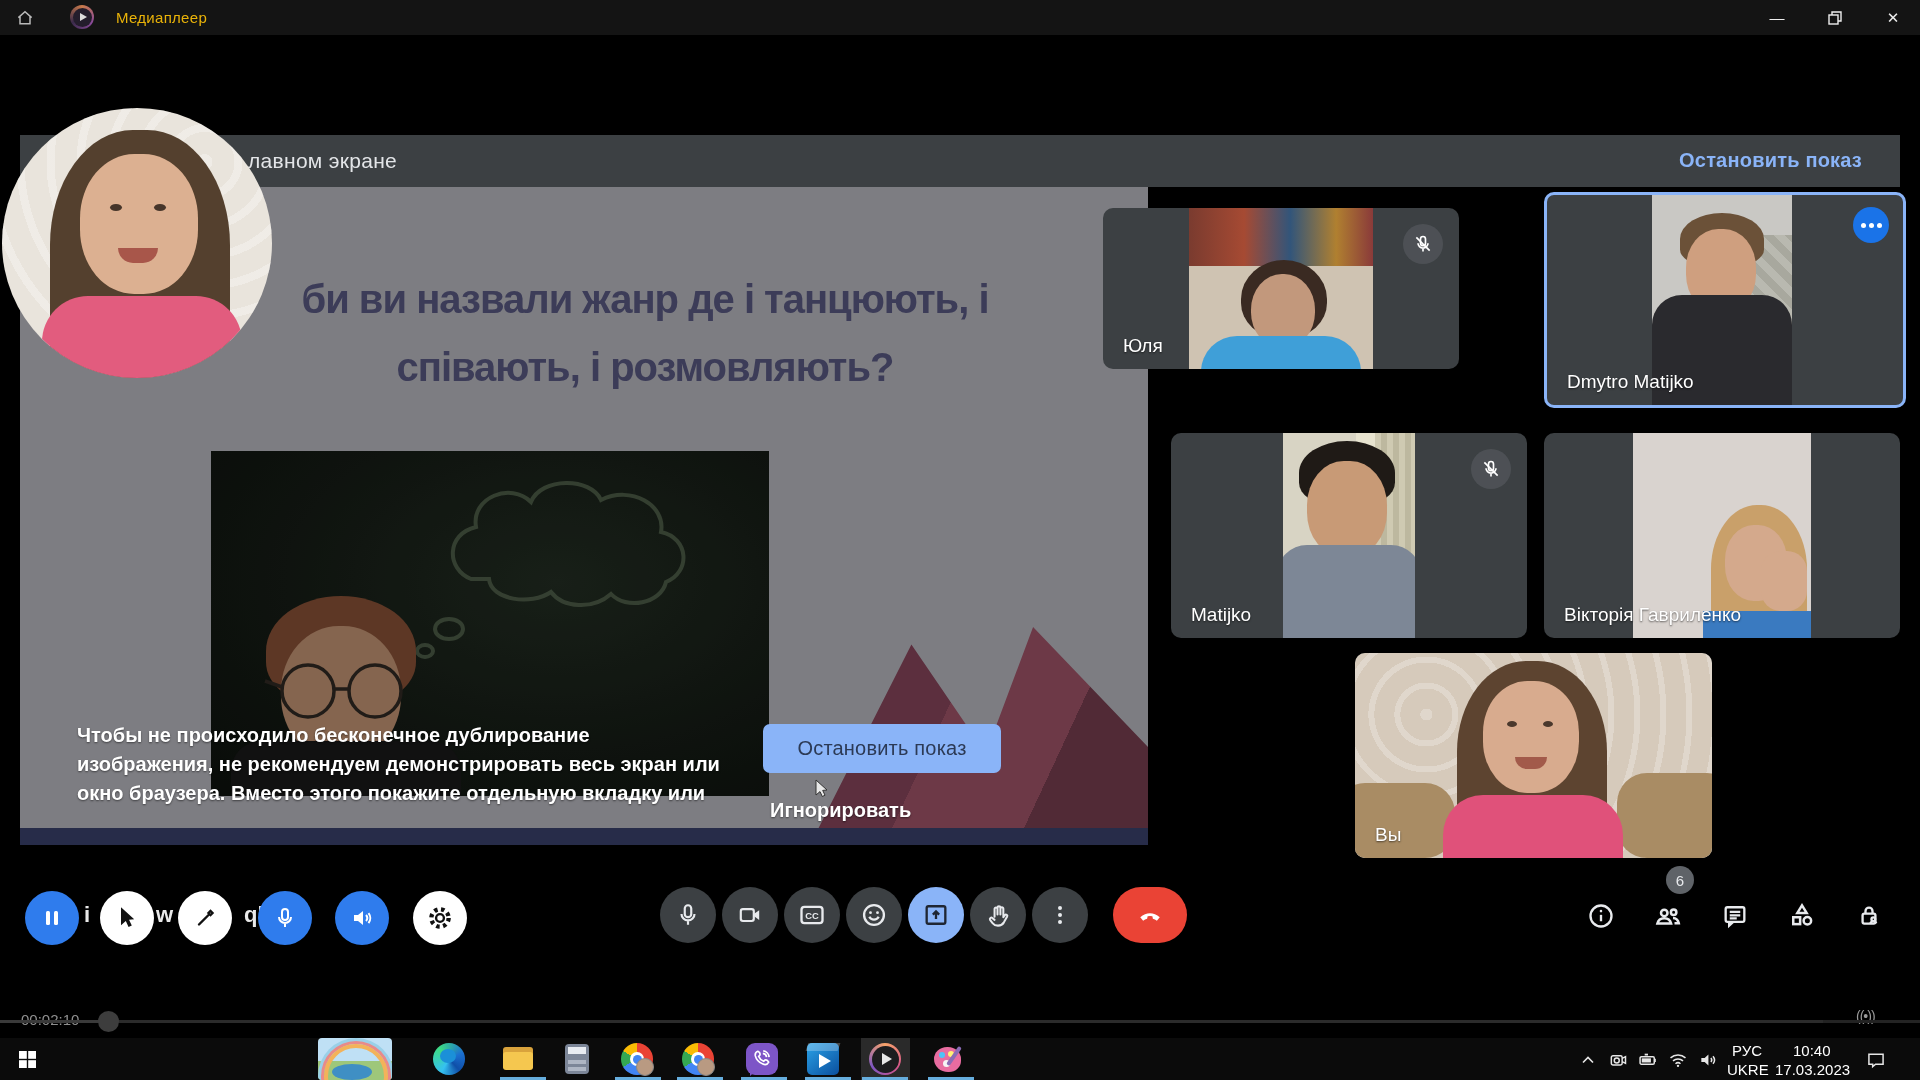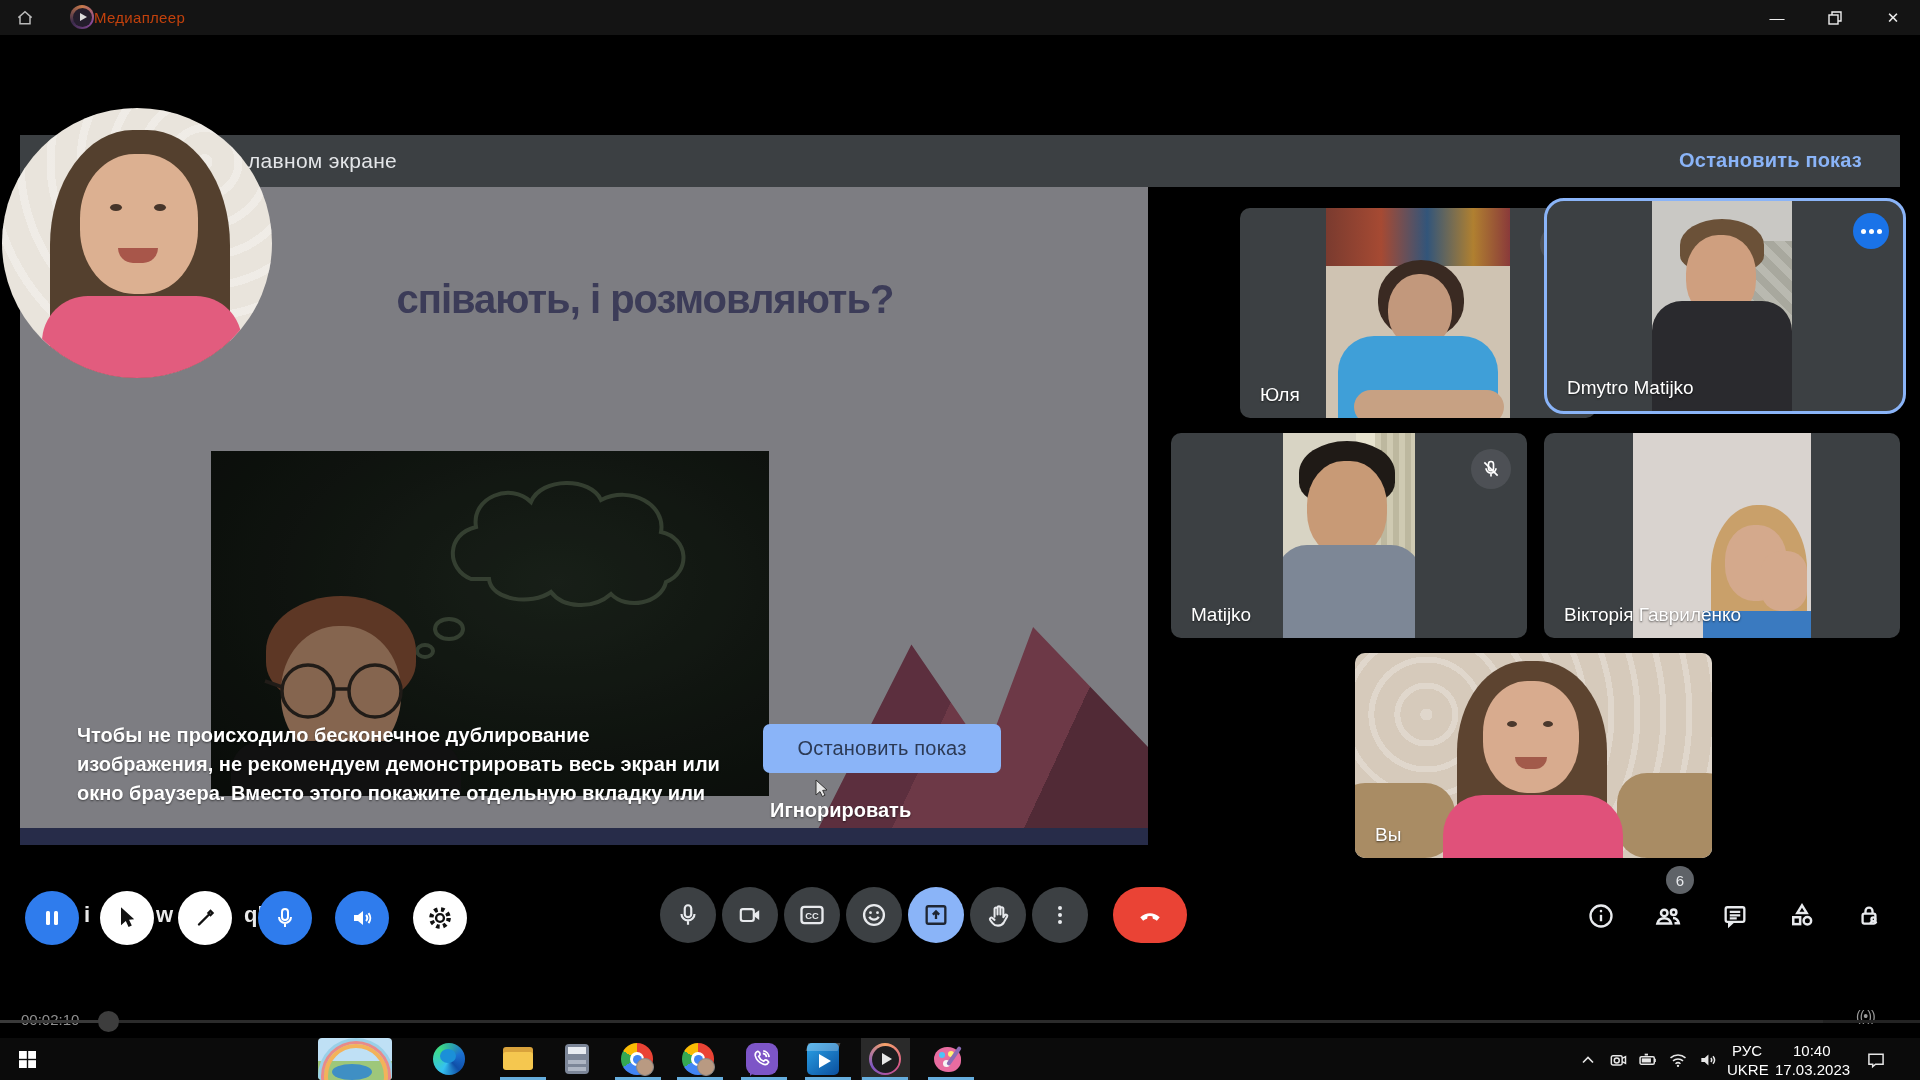--- a/index.html
+++ b/index.html
@@ -1,18 +1,18 @@
 <!DOCTYPE html>
 <html><head>
 <meta charset="utf-8">
 <style>
   html,body{margin:0;padding:0;width:1920px;height:1080px;background:#000;font-family:"Liberation Sans",sans-serif;overflow:hidden}
   
   .titlebar{position:absolute;left:0;top:0;width:1920px;height:35px;background:#141414;z-index:60}
-  .titlebar .wtitle{position:absolute;left:94px;top:9px;font-size:15px;color:#c2410c;letter-spacing:.3px}
+  .titlebar .wtitle{position:absolute;left:116px;top:9px;font-size:15px;color:#eab308;letter-spacing:.3px}
   .winbtn{position:absolute;top:0;width:46px;height:35px;display:flex;align-items:center;justify-content:center;color:#eee;font-size:15px}
   
   .meet-header{position:absolute;left:20px;top:135px;width:1880px;height:52px;background:#3c4043;z-index:10}
   .presenting-text{position:absolute;left:228px;top:14px;font-size:21px;color:#e3e5e8;letter-spacing:.3px}
   .stop-link{position:absolute;right:38px;top:14px;font-size:20px;color:#8ab4f8;font-weight:bold;letter-spacing:.2px;cursor:pointer}
   
   .slide{position:absolute;left:20px;top:187px;width:1128px;height:658px;background:#7d7d82;z-index:5;overflow:hidden}
   .slide-title{position:absolute;left:150px;top:78px;width:950px;text-align:center;color:#3c3c58;font-weight:bold;font-size:40px;letter-spacing:-1px;line-height:68px}
   .boy-img{position:absolute;left:191px;top:264px;width:558px;height:345px;background:radial-gradient(ellipse at 62% 38%,#202a20 0%,#141a14 55%,#0c100c 100%);overflow:hidden}
   .maroon{position:absolute;left:790px;top:440px;width:338px;height:218px;background:linear-gradient(115deg,#5c2f3e 0 40%,#6d3947 40% 70%,#512a36 70%);clip-path:polygon(0% 100%,30% 8%,52% 58%,66% 0%,100% 55%,100% 100%)}
@@ -62,20 +62,21 @@
 </head>
 <body>
 
 <div class="meet-header">
   <span class="presenting-text">лавном экране</span>
   <span class="stop-link">Остановить показ</span>
 </div>
 
 <div class="slide">
   <div class="slide-title">
+    <div>би ви назвали жанр де і танцюють, і</div>
     <div>співають, і розмовляють?</div>
   </div>
 
   <div class="boy-img">
     <svg width="340" height="230" style="position:absolute;left:200px;top:8px" viewBox="0 0 340 230" fill="none" stroke="#55654f" stroke-width="4" opacity=".75">
       <path d="M60 120c-25-10-25-45 5-52-5-30 35-45 55-25 10-25 60-25 70-2 30-15 65 5 60 32 28 6 30 40 5 50-5 22-40 28-55 12-18 16-48 14-60-2-20 14-60 8-62-13z"></path>
       <ellipse cx="38" cy="170" rx="14" ry="10"></ellipse>
       <ellipse cx="14" cy="192" rx="8" ry="6"></ellipse>
     </svg>
 
@@ -99,39 +100,39 @@
     <div>окно браузера. Вместо этого покажите отдельную вкладку или</div>
   </div>
 
   <div class="stop-btn">Остановить показ</div>
   <div class="ignore-btn">Игнорировать</div>
   <svg width="18" height="20" style="position:absolute;left:793px;top:592px;z-index:4" viewBox="0 0 18 20">
     <polygon points="3,1 3,16 7,12.6 9.3,17.5 12,16.2 9.7,11.4 14,11" fill="#e8e8e8" stroke="#333" stroke-width="1"></polygon>
   </svg>
 </div>
 
-<div class="tile" style="left:1240px;top:208px;width:356px;height:210px">
+<div class="tile" style="left:1103px;top:208px;width:356px;height:161px">
   <div class="vstrip" style="left:86px;width:184px;background:#cfc3b2">
     <div class="deco" style="left:0;top:0;width:184px;height:58px;background:linear-gradient(90deg,#7a3b2f,#a64a33 30%,#32557a 55%,#b08030 80%,#8a3a3a)"></div>
     <div class="hair" style="left:52px;top:52px;width:86px;height:78px;border-radius:50% 50% 45% 45%;background:#3a2a22"></div>
     <div class="face" style="left:62px;top:66px;width:64px;height:74px;border-radius:48%;background:#c2987c"></div>
     <div class="body" style="left:12px;top:128px;width:160px;height:82px;border-radius:36px 36px 0 0;background:#3f9fd8"></div>
     <div class="deco" style="left:28px;top:182px;width:150px;height:34px;border-radius:17px;background:#c7a183"></div>
   </div>
   <div class="mutec">
     <svg width="20" height="20" viewBox="0 0 24 24" fill="none" stroke="#fff" stroke-width="2">
       <rect x="9" y="3" width="6" height="11" rx="3"></rect>
         <path d="M6 11a6 6 0 0 0 12 0M12 17v4"></path>
         <line x1="4" y1="4" x2="20" y2="20"></line>
     </svg>
   </div>
   <span class="pname">Юля</span>
 </div>
 
-<div class="tile" style="left:1544px;top:198px;width:356px;height:210px;border:3px solid #8ab4f8;border-radius:20px">
+<div class="tile" style="left:1544px;top:192px;width:356px;height:210px;border:3px solid #8ab4f8;border-radius:10px">
   <div class="vstrip" style="left:105px;width:140px;background:#c9c8c4">
     <div class="deco" style="left:88px;top:40px;width:52px;height:170px;background:repeating-linear-gradient(45deg,#b9b9b0 0 8px,#a8a89e 8px 16px)"></div>
     <div class="hair" style="left:28px;top:18px;width:84px;height:52px;border-radius:50% 50% 30% 30%;background:#6b5138"></div>
     <div class="face" style="left:34px;top:34px;width:70px;height:84px;border-radius:46%;background:#cf9f7f"></div>
     <div class="body" style="left:0px;top:100px;width:140px;height:110px;border-radius:30px 30px 0 0;background:#2a2a2e"></div>
   </div>
   <div class="morec">
       <i></i>
       <i></i>
       <i></i>

